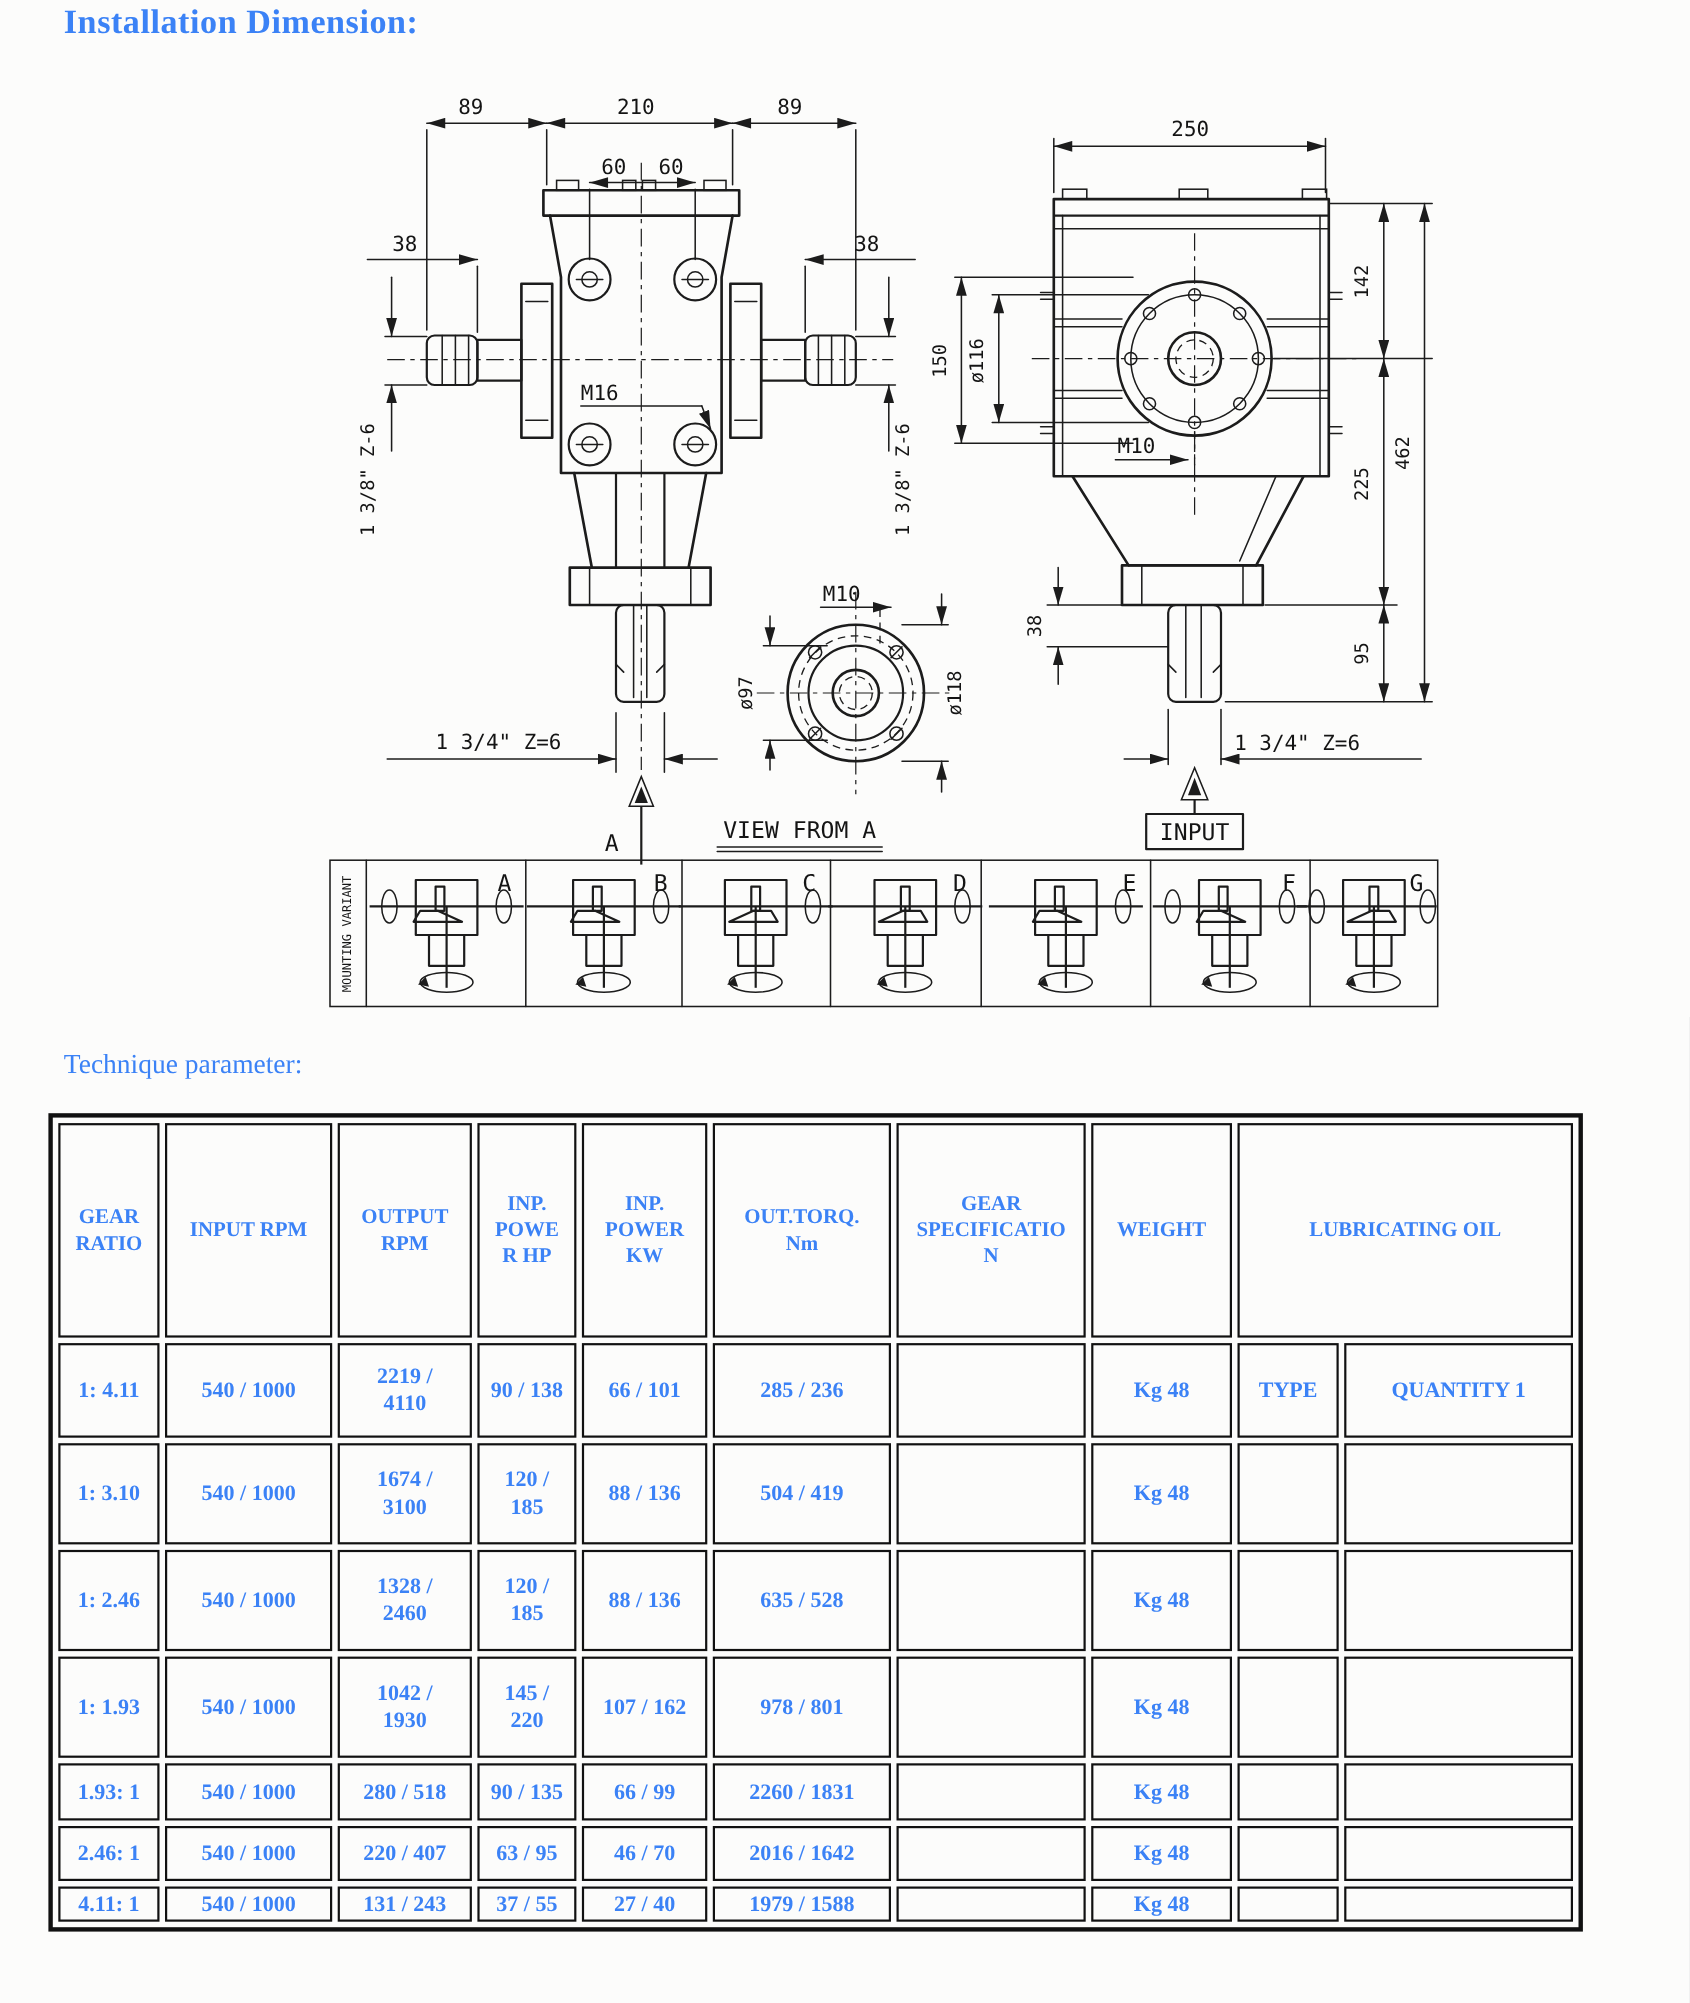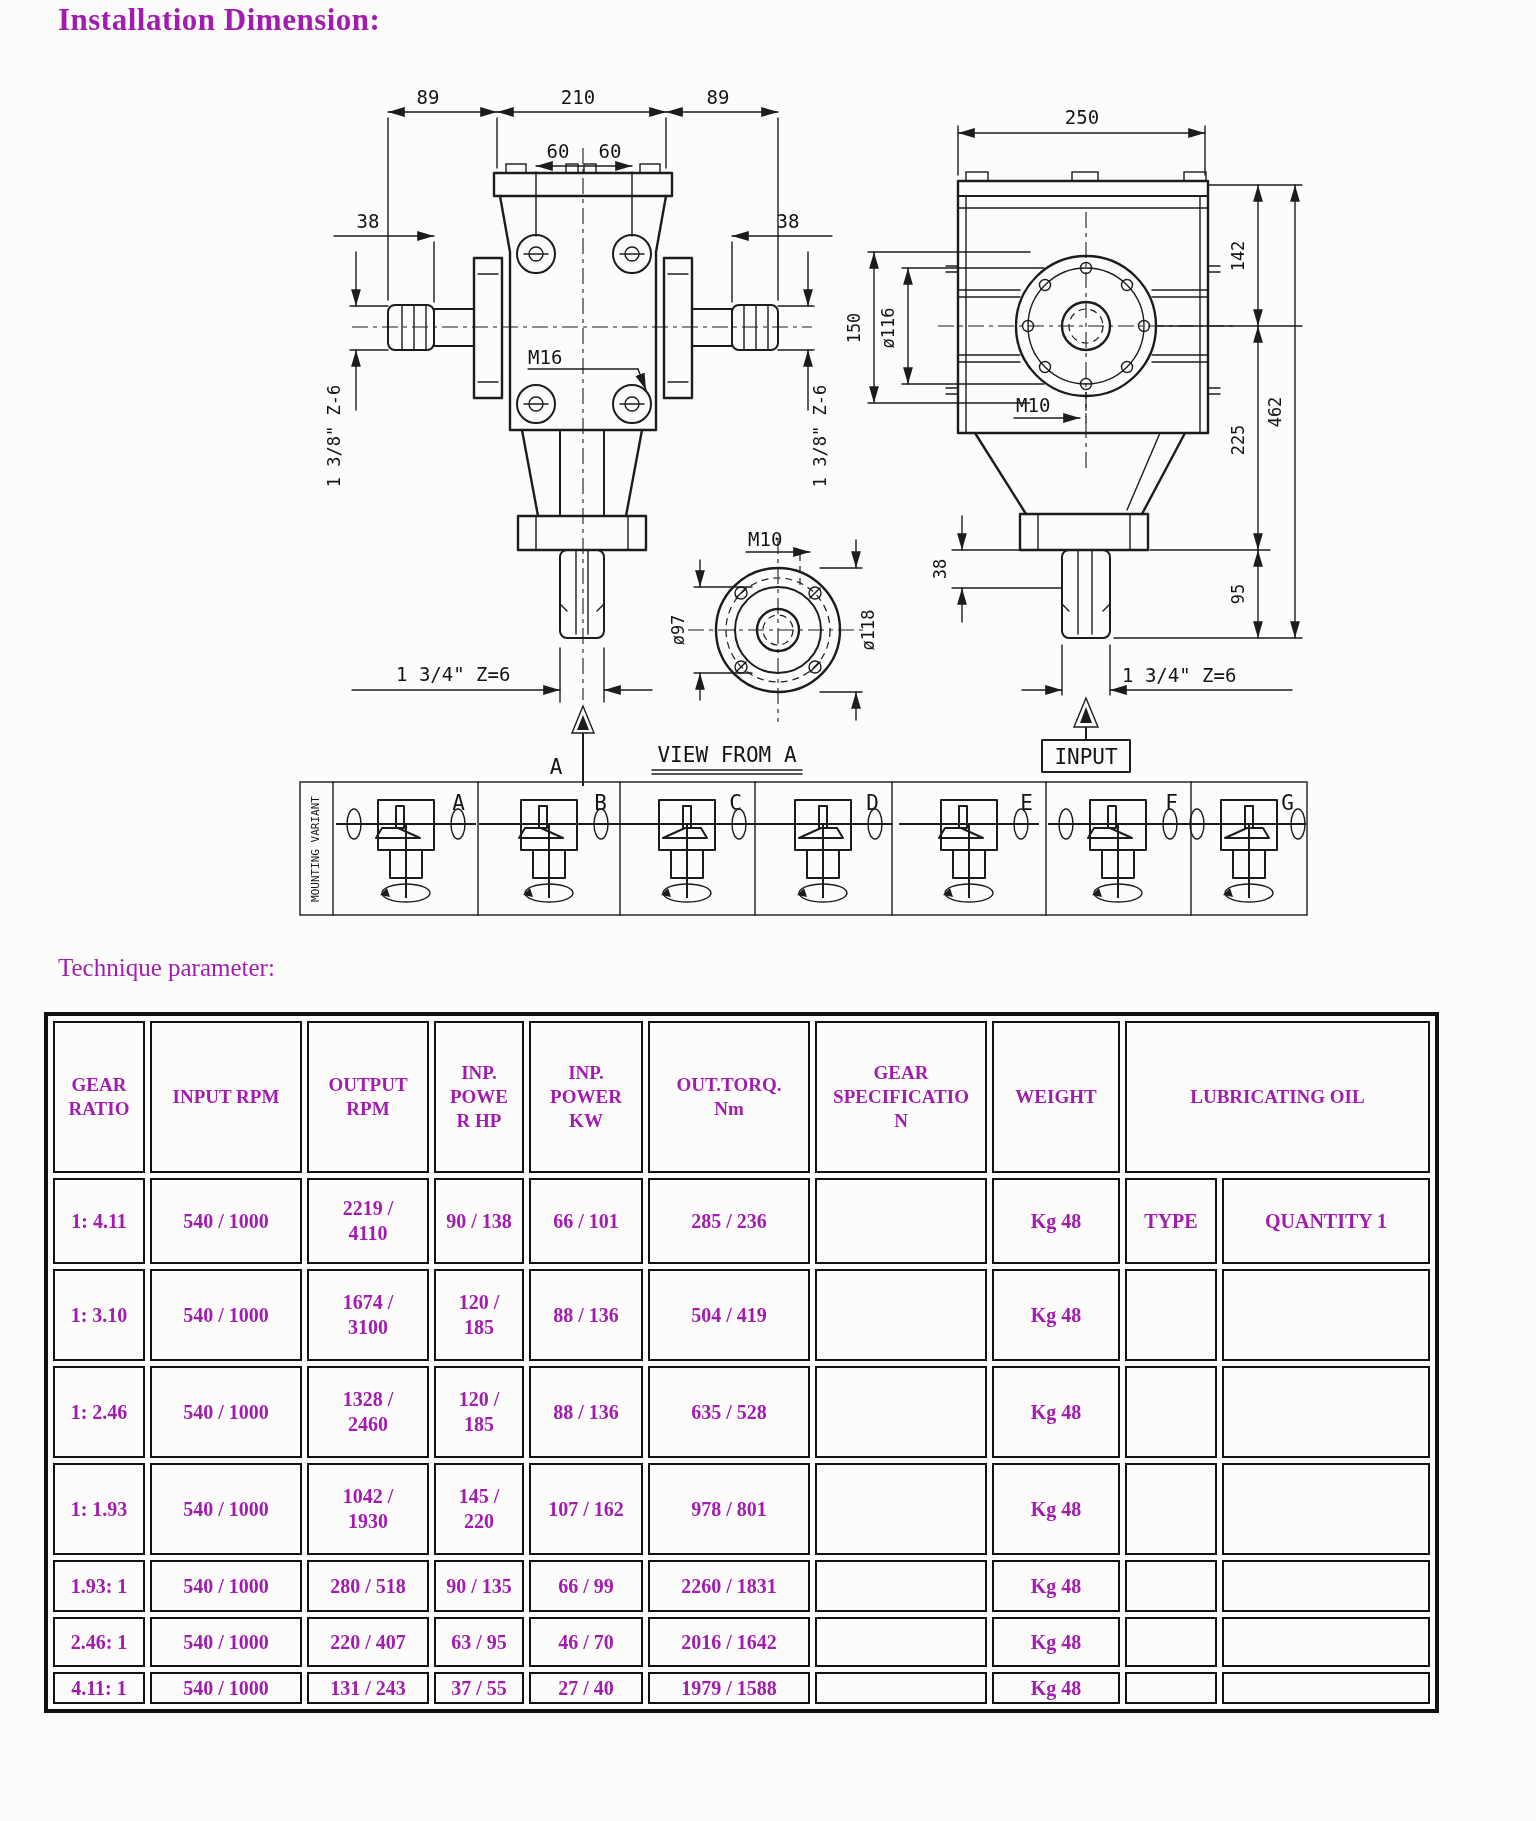--- a/index.html
+++ b/index.html
@@ -1,16 +1,16 @@
 <!DOCTYPE html>
 <html><head>
 <meta charset="utf-8">
 <style>
   html,body{margin:0;padding:0;background:#e8e8e8;}
-  .page{position:relative;width:1536px;height:1821px;background:#fcfcfb;color:#a21caf;
+  .page{position:relative;width:1536px;height:1821px;background:#fcfcfb;color:#3b82f6;
         font-family:"Liberation Serif",serif;overflow:hidden;}
   .h-title{position:absolute;left:58px;top:2px;font-size:31px;font-weight:bold;letter-spacing:.5px;}
   .h-sub{position:absolute;left:58px;top:938px;font-size:25px;font-weight:normal;margin-top:16px;}
   svg{position:absolute;left:0;top:0;}
   
   .ol{fill:none;stroke:#1c1c1c;stroke-width:2.4;stroke-linejoin:round;stroke-linecap:round;}
   .o2{fill:none;stroke:#1c1c1c;stroke-width:2;stroke-linejoin:round;}
   .tl{fill:none;stroke:#1c1c1c;stroke-width:1.4;stroke-linecap:round;}
   .cl{fill:none;stroke:#1c1c1c;stroke-width:1.1;stroke-dasharray:16 5 4 5;}
   .dsh{fill:none;stroke:#1c1c1c;stroke-width:1.2;stroke-dasharray:7 5;}
@@ -18,21 +18,21 @@
   text.dim{font-family:"DejaVu Sans Mono",monospace;font-size:17px;fill:#141414;}
   text.dim2{font-family:"DejaVu Sans Mono",monospace;font-size:19px;fill:#141414;}
   text.big{font-family:"DejaVu Sans Mono",monospace;font-size:21px;fill:#141414;}
   text.sm{font-family:"DejaVu Sans Mono",monospace;font-size:11px;fill:#141414;}
   
   .ptable{position:absolute;left:44px;top:1012px;border-collapse:separate;border-spacing:5px;
           border:4px solid #111;background:#fcfcfb;table-layout:fixed;}
   .ptable th,.ptable td{border:2px solid #111;text-align:center;vertical-align:middle;
           padding:1px 3px;font-size:20px;font-weight:bold;white-space:pre-line;line-height:1.25;}
   .ptable th{font-size:19px;}
-  tr.hdr{height:152px;} tr.t1{height:86px;padding-left:16px;} tr.t2{height:92px;}
+  tr.hdr{height:195px;} tr.t1{height:86px;padding-left:16px;} tr.t2{height:92px;}
   tr.s1{height:52px;} tr.s2{height:50px;} tr.s3{height:36px;} tr.s4{height:32px;}
 </style>
 </head>
 <body>
 
 <div class="page">
 
   <div class="h-title">Installation Dimension:</div>
 
   <svg width="1536" height="945" viewBox="0 0 1536 945">

